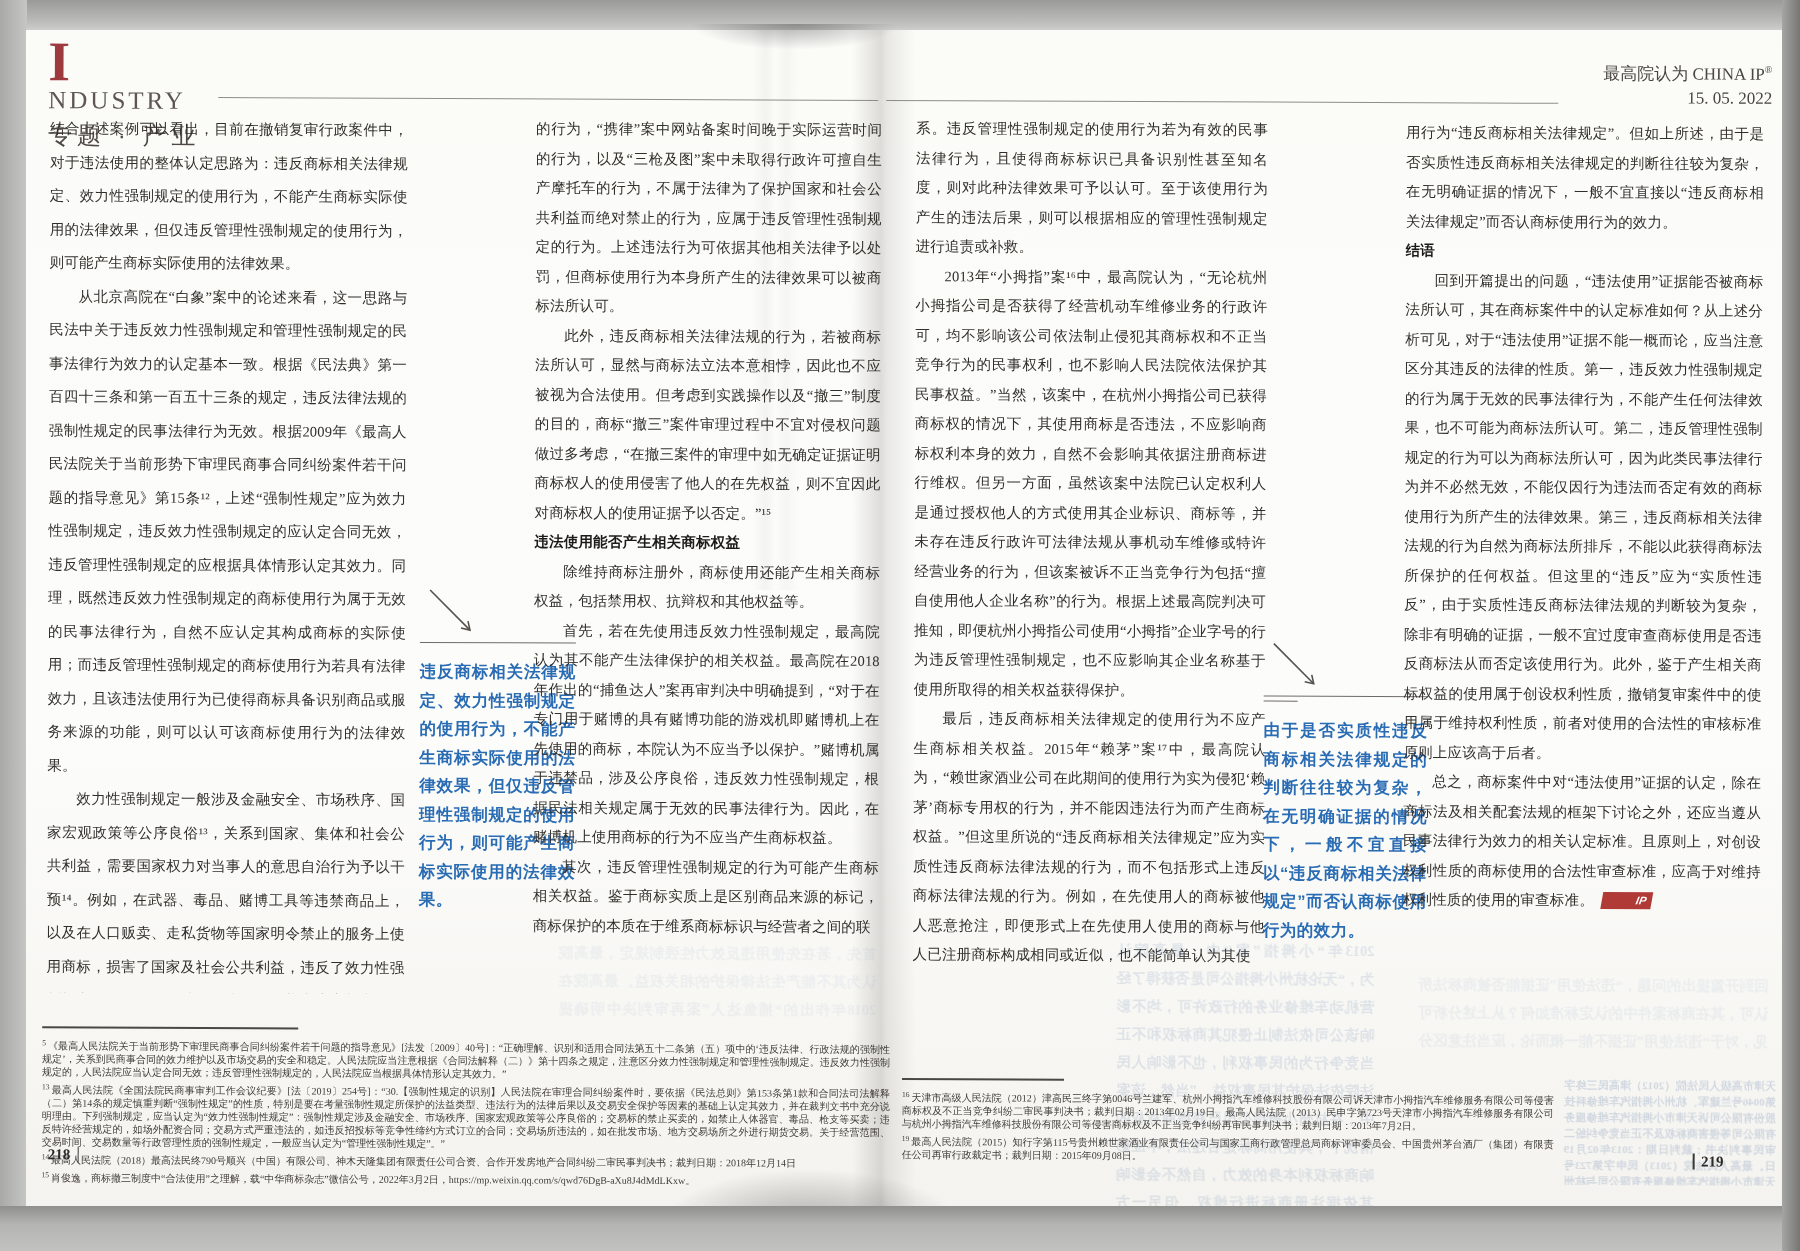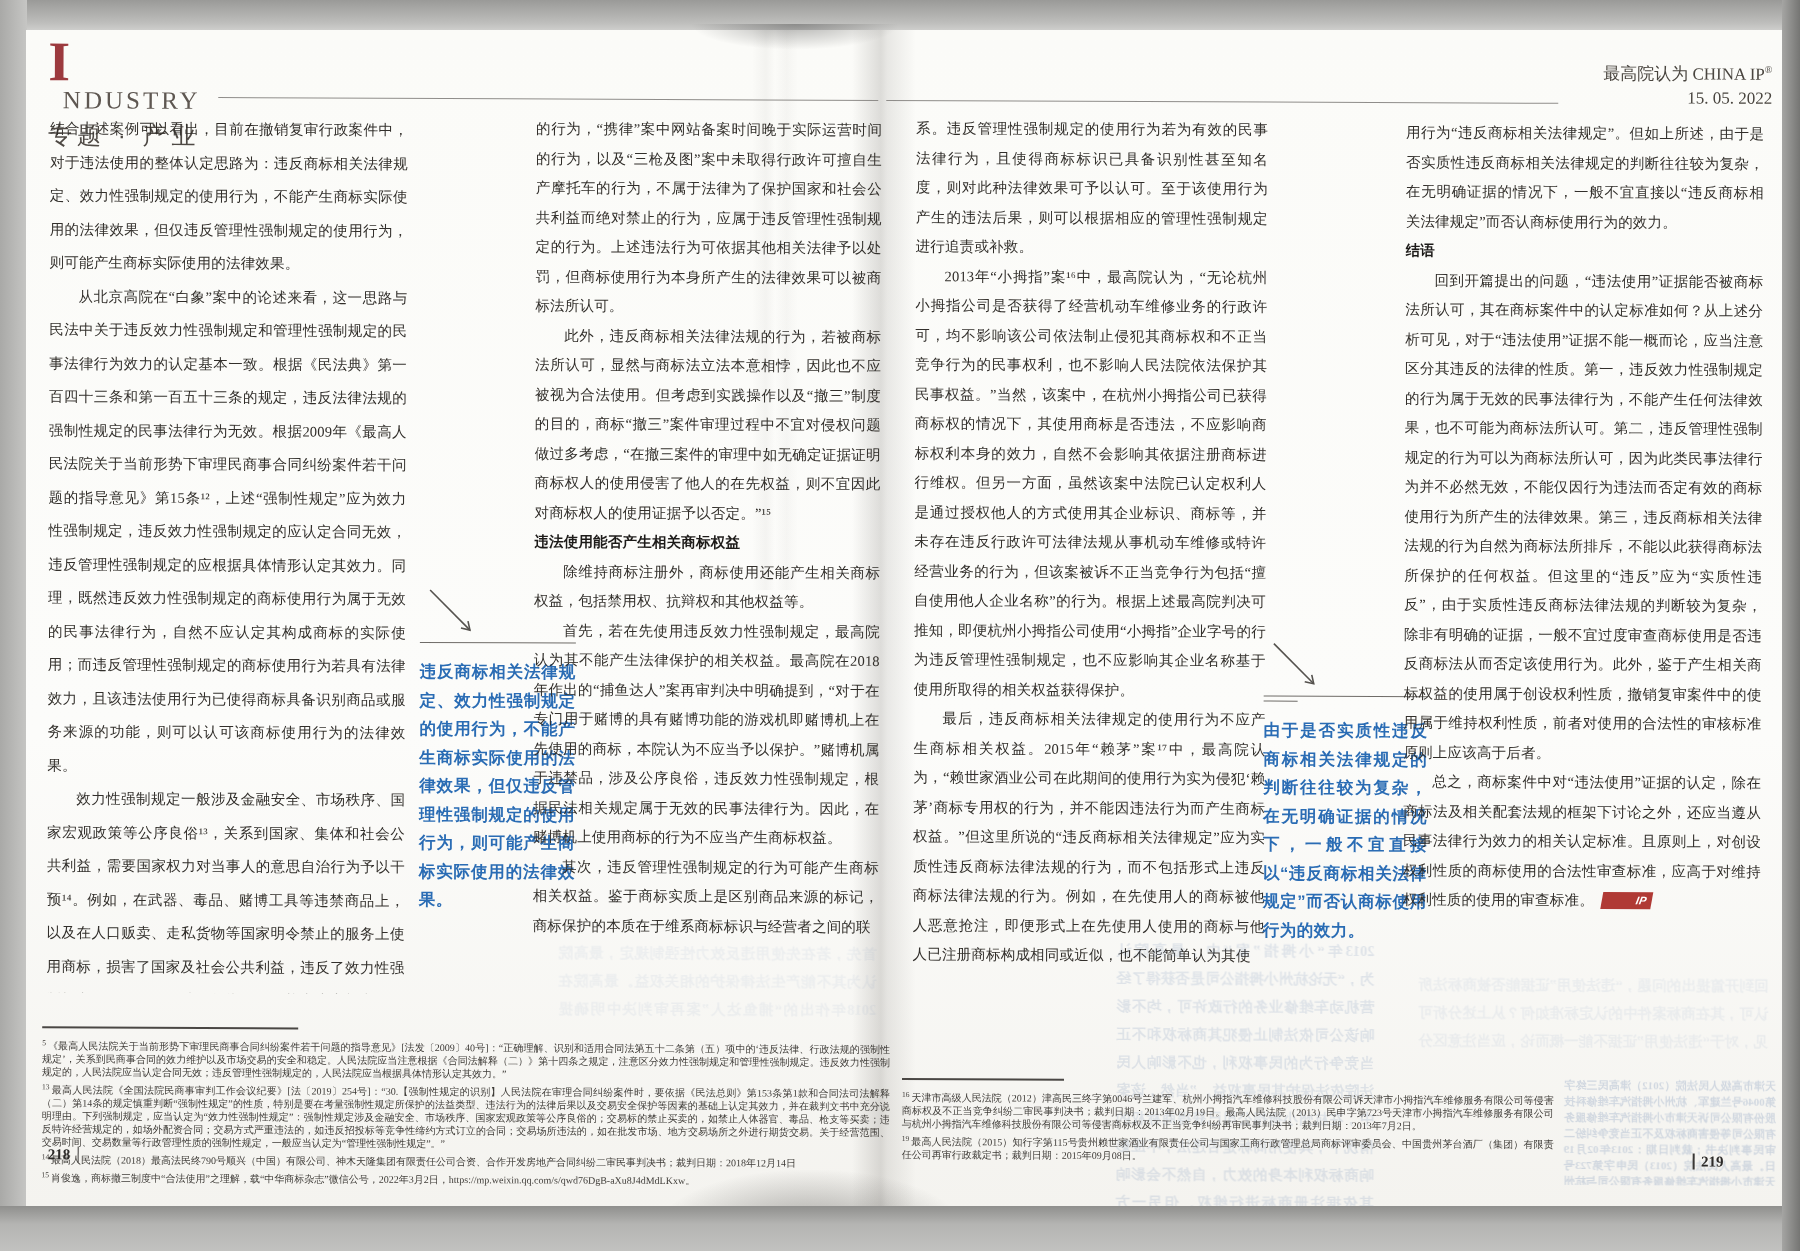--- a/index.html
+++ b/index.html
@@ -22,21 +22,21 @@
           background:radial-gradient(ellipse at 50% 0%,rgba(40,40,40,0.35),rgba(0,0,0,0) 70%);}
   .curl-bottom{position:absolute;left:660px;top:1170px;width:300px;height:60px;
           background:radial-gradient(ellipse at 50% 100%,rgba(40,38,35,0.38),rgba(0,0,0,0) 72%);}
   .crease{position:absolute;left:752px;top:30px;width:46px;height:560px;opacity:.5;
           background:linear-gradient(90deg,rgba(0,0,0,0),rgba(90,85,80,.10) 30%,rgba(0,0,0,0) 50%,rgba(90,85,80,.08) 75%,rgba(0,0,0,0));}
   .tilt{position:absolute;left:0;top:0;width:1800px;height:1251px;transform:rotate(0.25deg);transform-origin:900px 620px;}
 
   
   .hdr-left{position:absolute;left:46px;top:40px;color:#5c5650;}
   .hdr-initial{font-size:56px;line-height:50px;font-weight:700;color:#9c3a3e;float:left;margin-right:6px;}
-  .hdr-en{font-size:25px;letter-spacing:3px;color:#5e5751;display:block;padding-top:2px;text-align:right;}
+  .hdr-en{font-size:25px;letter-spacing:3px;color:#5e5751;display:block;padding-top:2px;}
   .hdr-cn{font-size:24px;letter-spacing:5px;color:#4e4944;display:block;margin-top:5px;
           font-family:"Liberation Sans","DejaVu Sans",sans-serif;}
   .rule-hdr-l{position:absolute;left:216px;top:100px;width:660px;height:1px;background:#8f8d8a;}
   .rule-hdr-r{position:absolute;left:884px;top:100px;width:672px;height:1px;background:#8f8d8a;}
   .hdr-right{position:absolute;left:1440px;top:54px;width:330px;text-align:right;color:#49453f;
              font-size:17px;line-height:24px;}
   .hdr-right .reg{font-size:10px;vertical-align:7px;}
 
   
   .col{position:absolute;overflow:hidden;color:#322f2b;}

